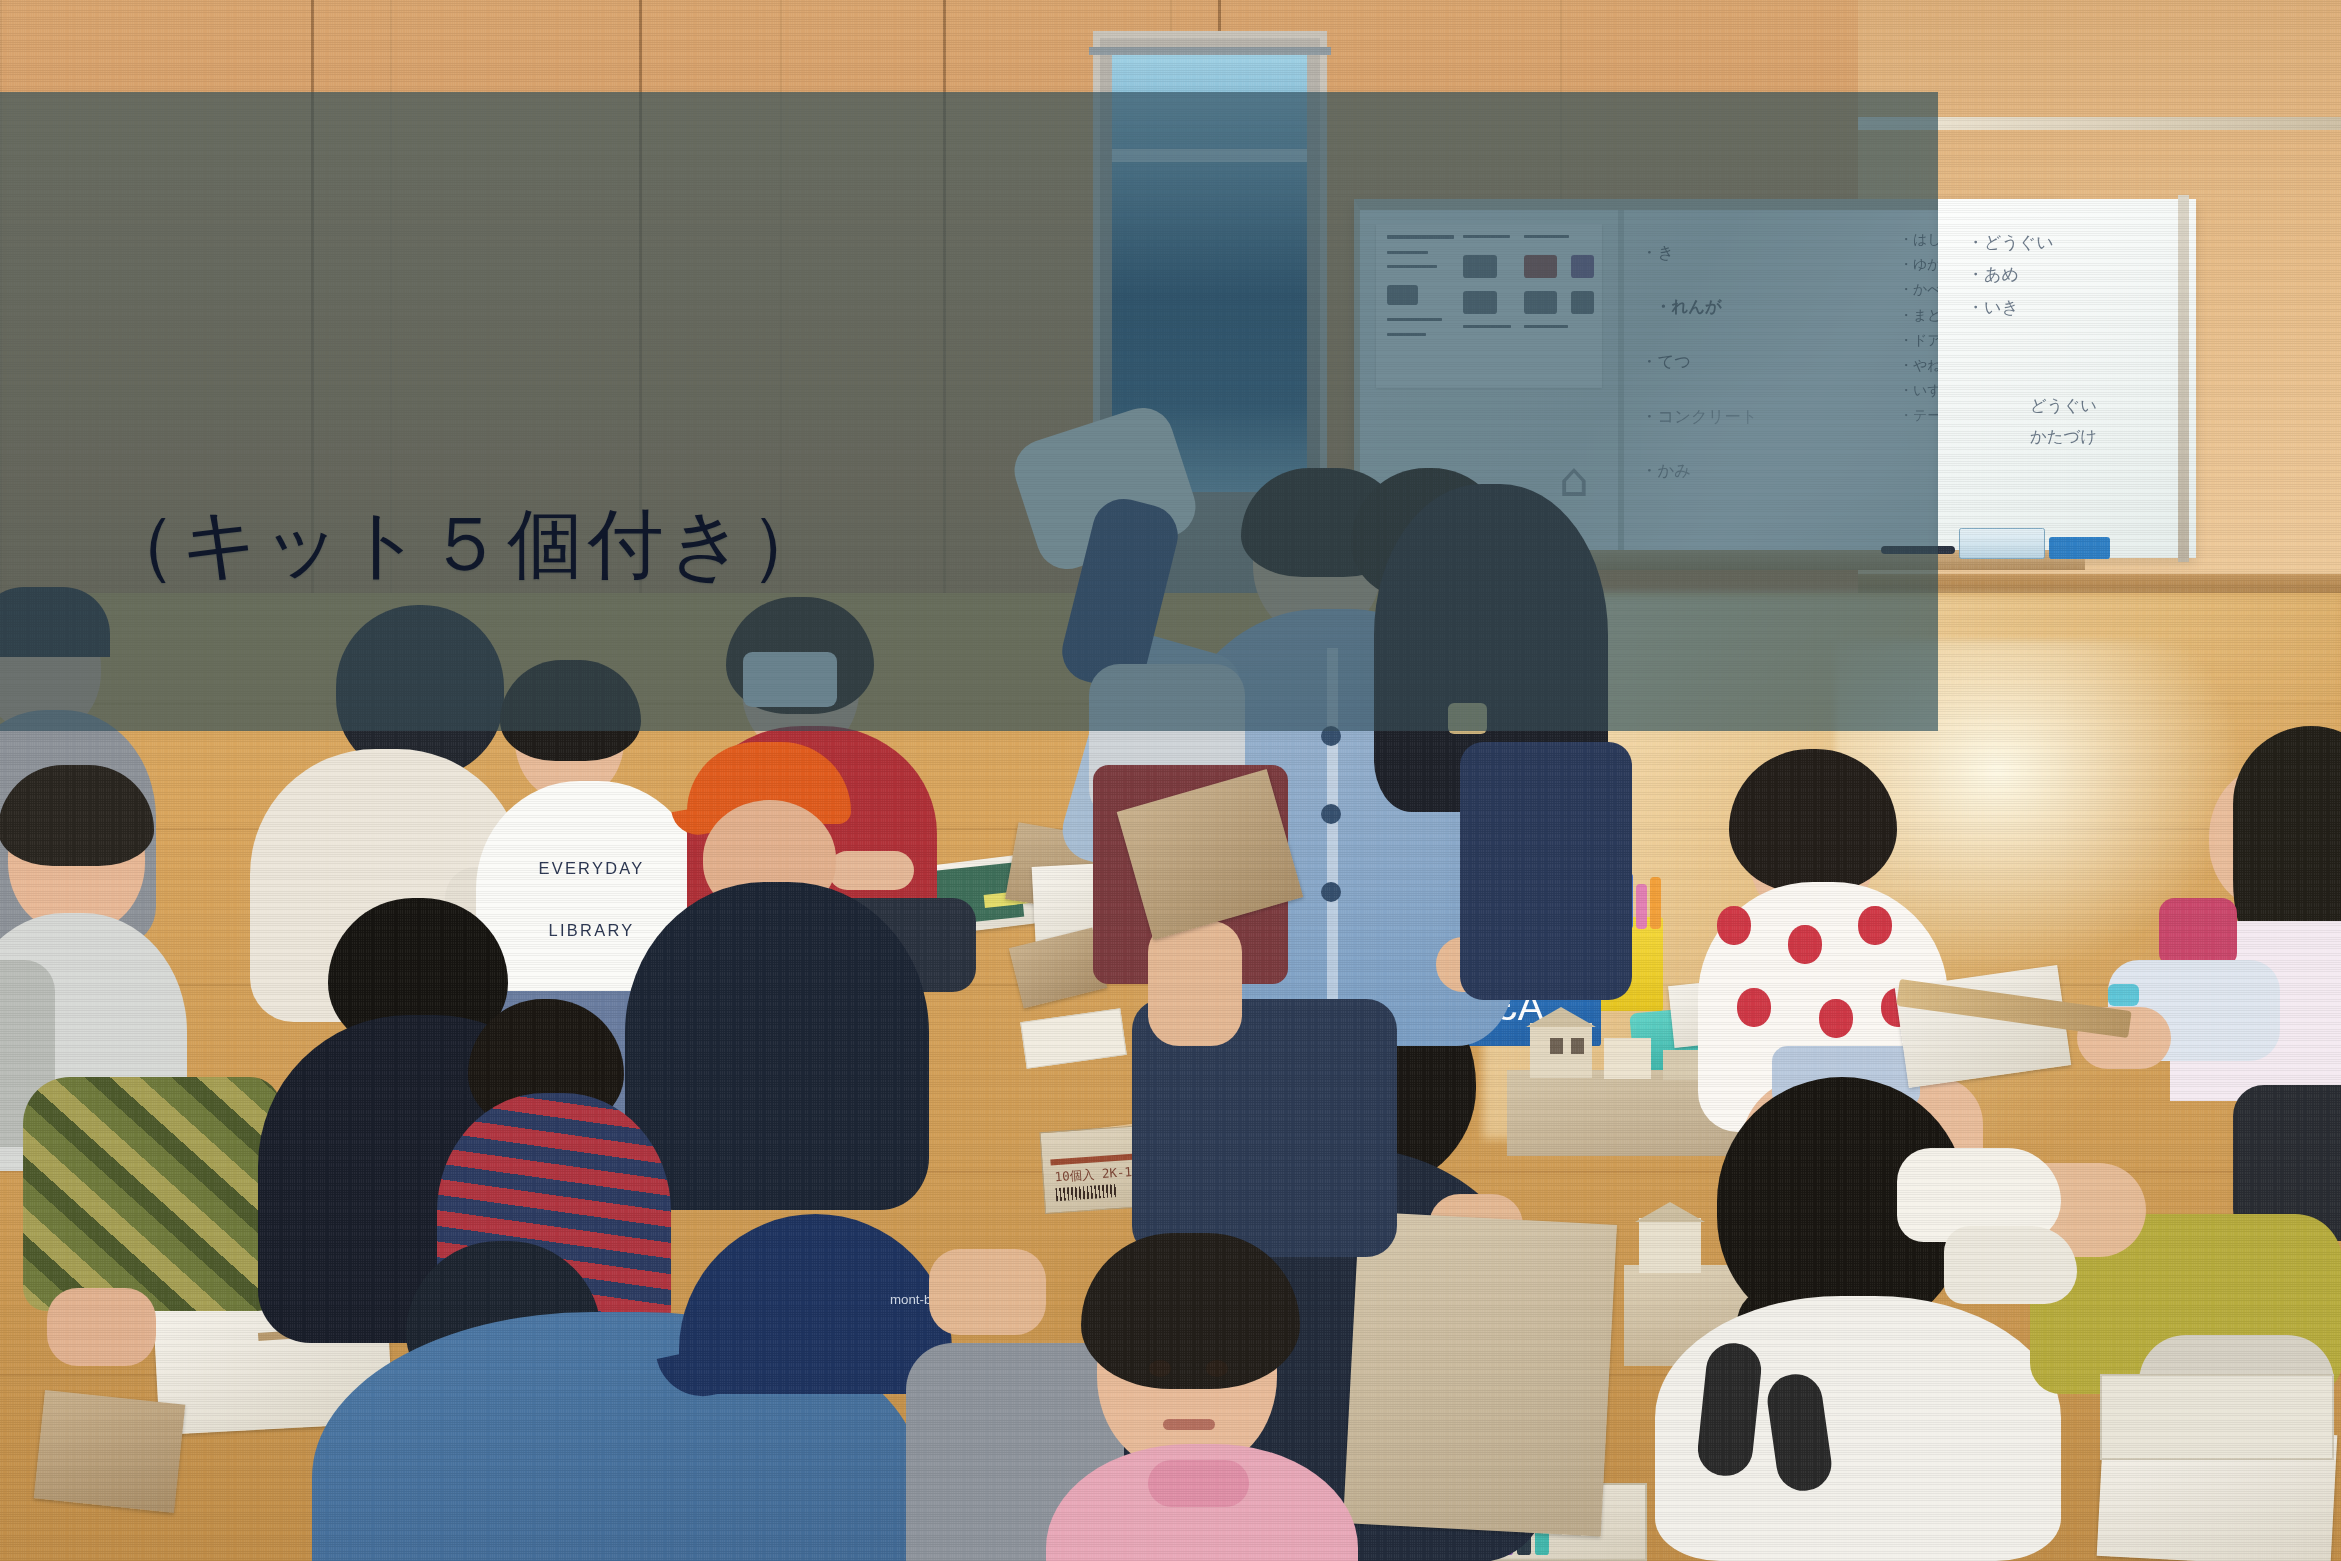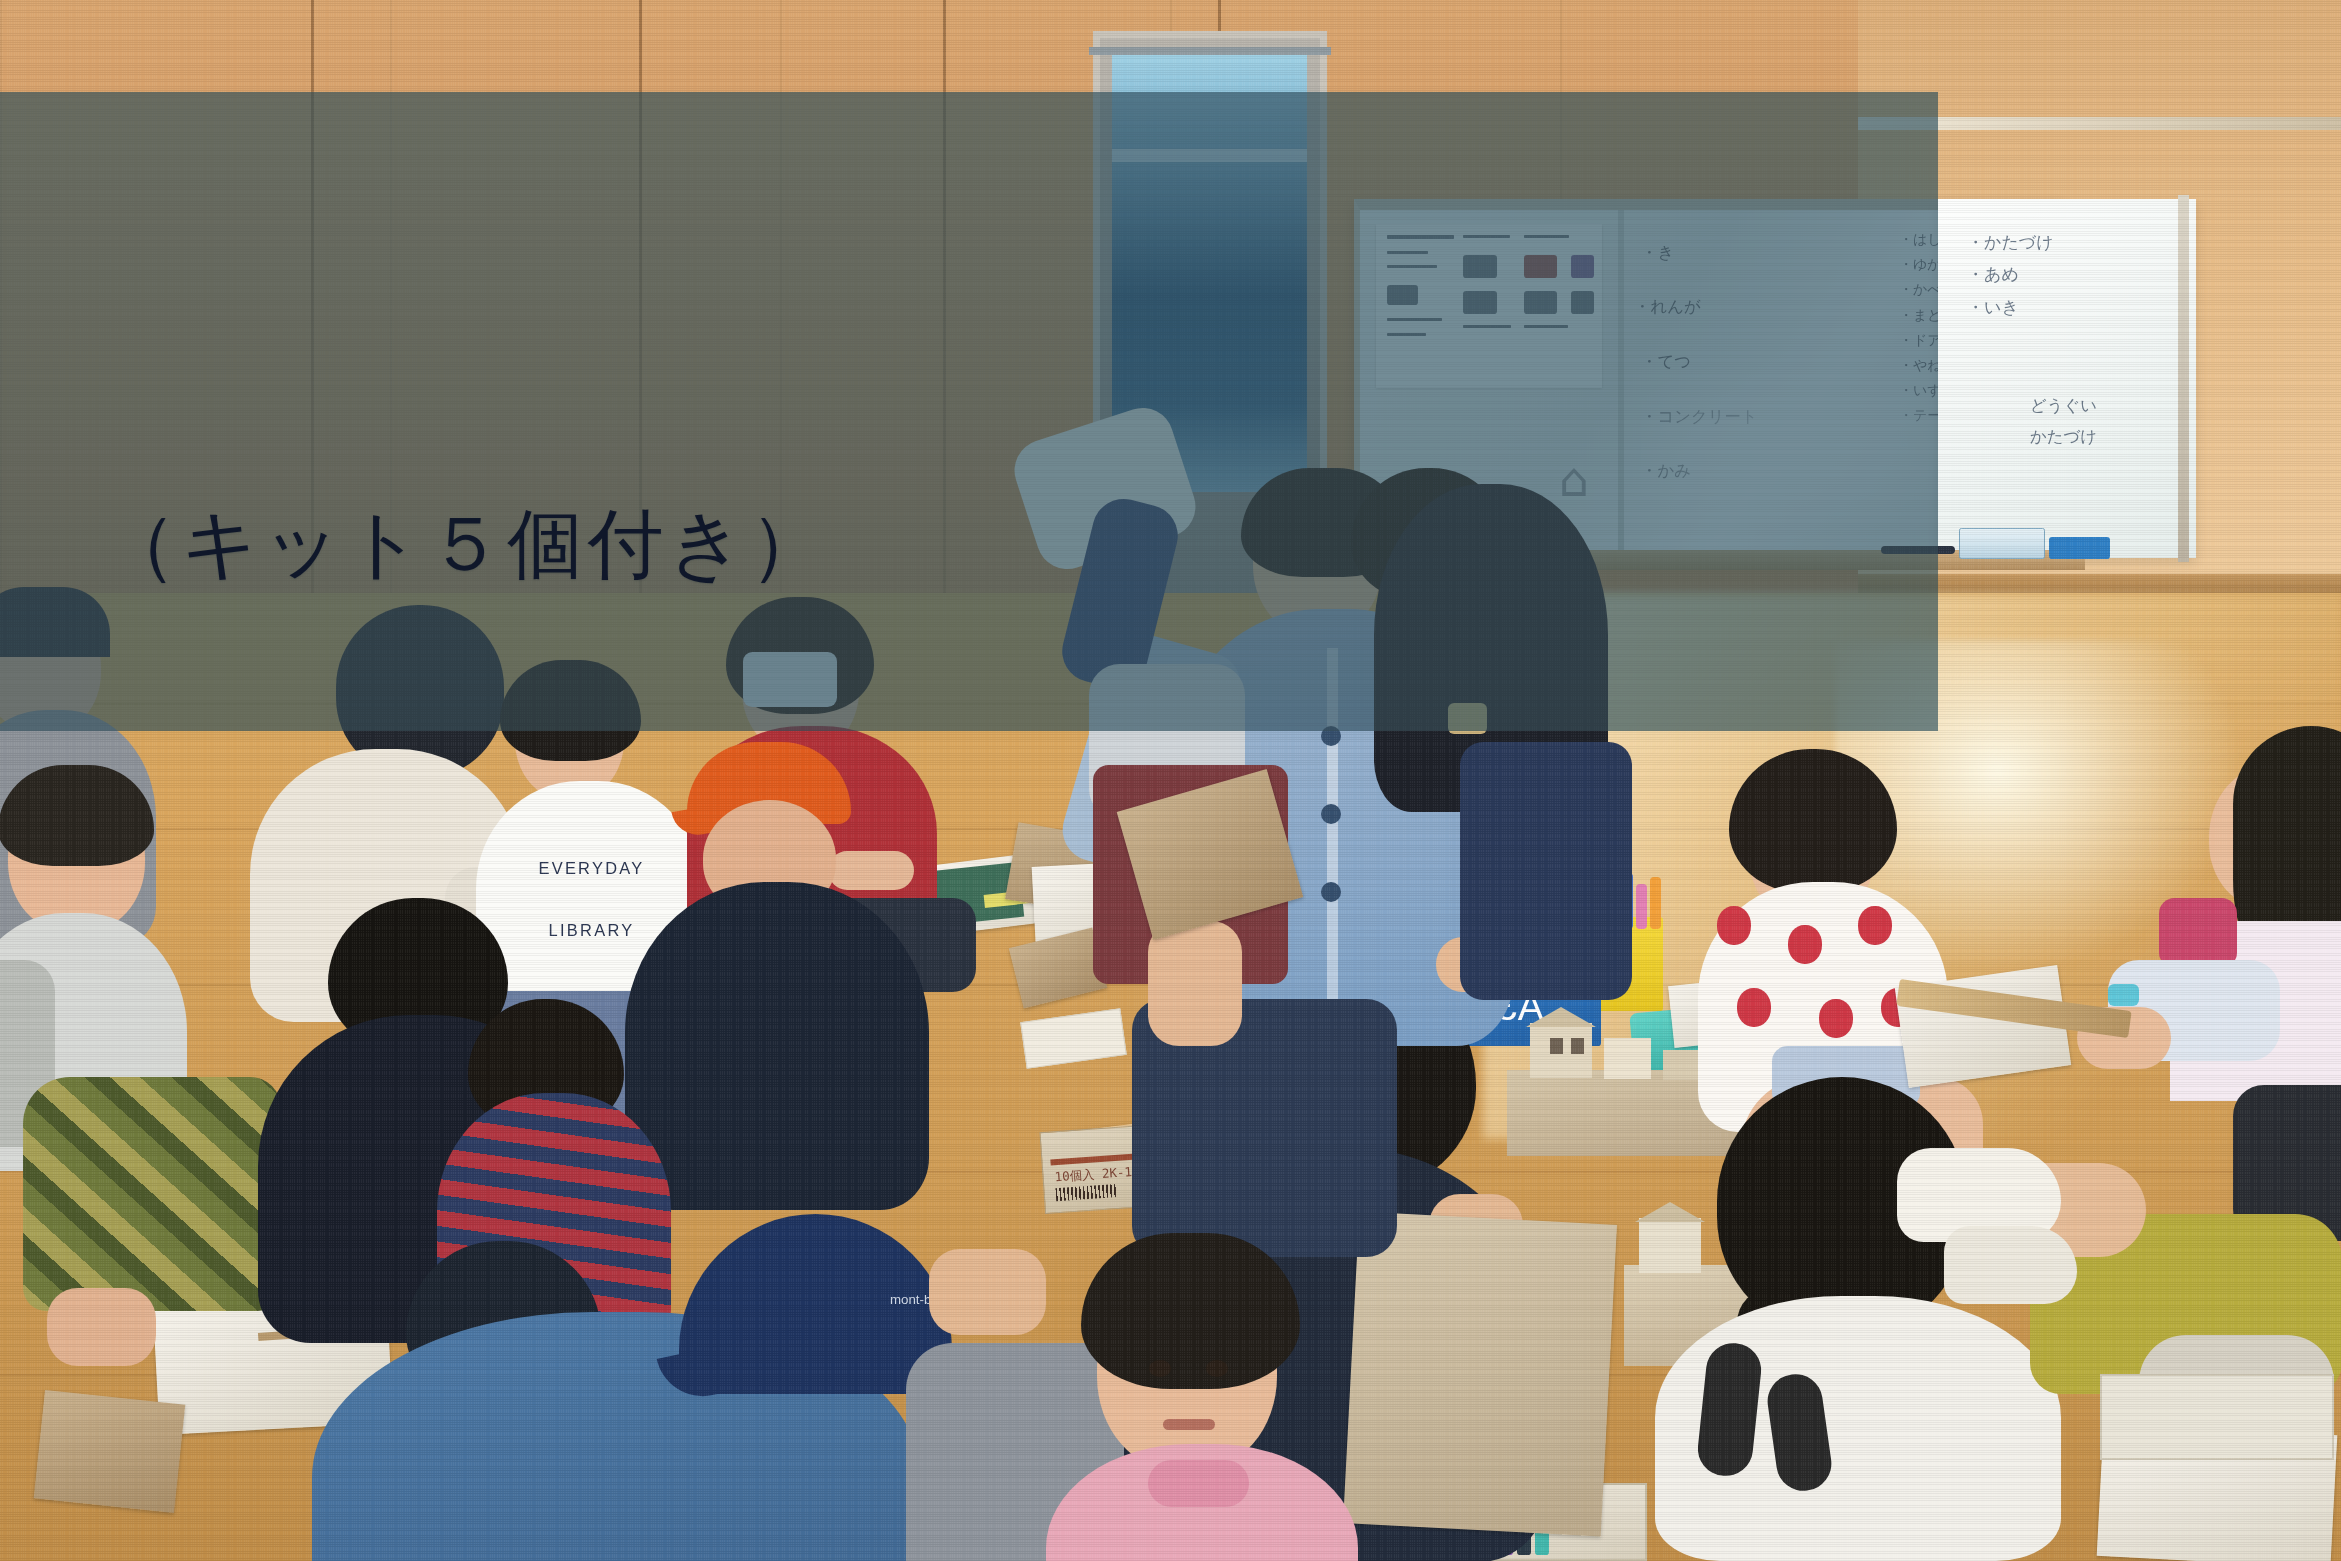--- a/index.html
+++ b/index.html
@@ -158,21 +158,21 @@
         <i style="left:87px;top:101px;width:48px;height:3.1px"></i>
         <i style="left:148px;top:11px;width:45px;height:3.1px"></i>
         <i style="left:148px;top:31px;width:33px;height:23.4px;border-radius:3.1px;background:#9c5a5a"></i>
         <i style="left:148px;top:67px;width:33px;height:23.4px;border-radius:3.1px"></i>
         <i style="left:148px;top:101px;width:44px;height:3.1px"></i>
         <i style="left:195px;top:31px;width:23.4px;height:23.4px;border-radius:3.1px;background:#7b6a9c"></i>
         <i style="left:195px;top:67px;width:23.4px;height:23.4px;border-radius:3.1px"></i>
       </div>
 
       <div class="wb-ink" style="left:281px;top:30px;">・き</div>
-      <div class="wb-ink" style="left:274px;top:84px;">・れんが</div>
+      <div class="wb-ink" style="left:295px;top:84px;font-weight:bold;">・れんが</div>
       <div class="wb-ink" style="left:281px;top:139px;">・てつ</div>
       <div class="wb-ink" style="left:281px;top:194px;">・コンクリート</div>
       <div class="wb-ink" style="left:281px;top:248px;">・かみ</div>
 
       <div class="wb-ink" style="left:539px;top:17px;font-size:14px;line-height:1.8;">・はしら
 ・ゆか
 ・かべ
 ・まど
 ・ドア
 ・やね
@@ -181,21 +181,21 @@
 
       <div class="wb-ink red" style="left:593px;top:145px;font-size:13.3px;">えこ じをんいんぱる
 まわらがべね
 だんぼう</div>
 
       <div class="wb-ink" style="left:199px;top:234px;font-size:47px;opacity:.45;">⌂</div>
       <div class="wb-glare"></div>
     </div>
 
     <div class="obj" style="left:1938px;top:199px;width:258px;height:359px;background:linear-gradient(150deg,#fdfefd,#e6eeec);box-shadow:0 4.7px 11px rgba(0,0,0,.12);"></div>
-    <div class="wb-ink" style="left:1967px;top:226px;color:#45566a;font-size:17px;line-height:1.9;">・かたづけ
+    <div class="wb-ink" style="left:1967px;top:226px;color:#45566a;font-size:17px;line-height:1.9;">・どうぐい
 ・あめ
 ・いき</div>
     <div class="wb-ink" style="left:2030px;top:390px;color:#45566a;font-size:16.4px;line-height:1.9;">どうぐい
 かたづけ</div>
     <div class="obj" style="left:2178px;top:195px;width:11px;height:367px;background:linear-gradient(180deg,#dcd6c8,#bcb3a2)"></div>
 
     <div class="wb-tray"></div>
     <div class="wb-marker"></div>
     <div class="wb-box"></div>
     <div class="wb-box2"></div>

